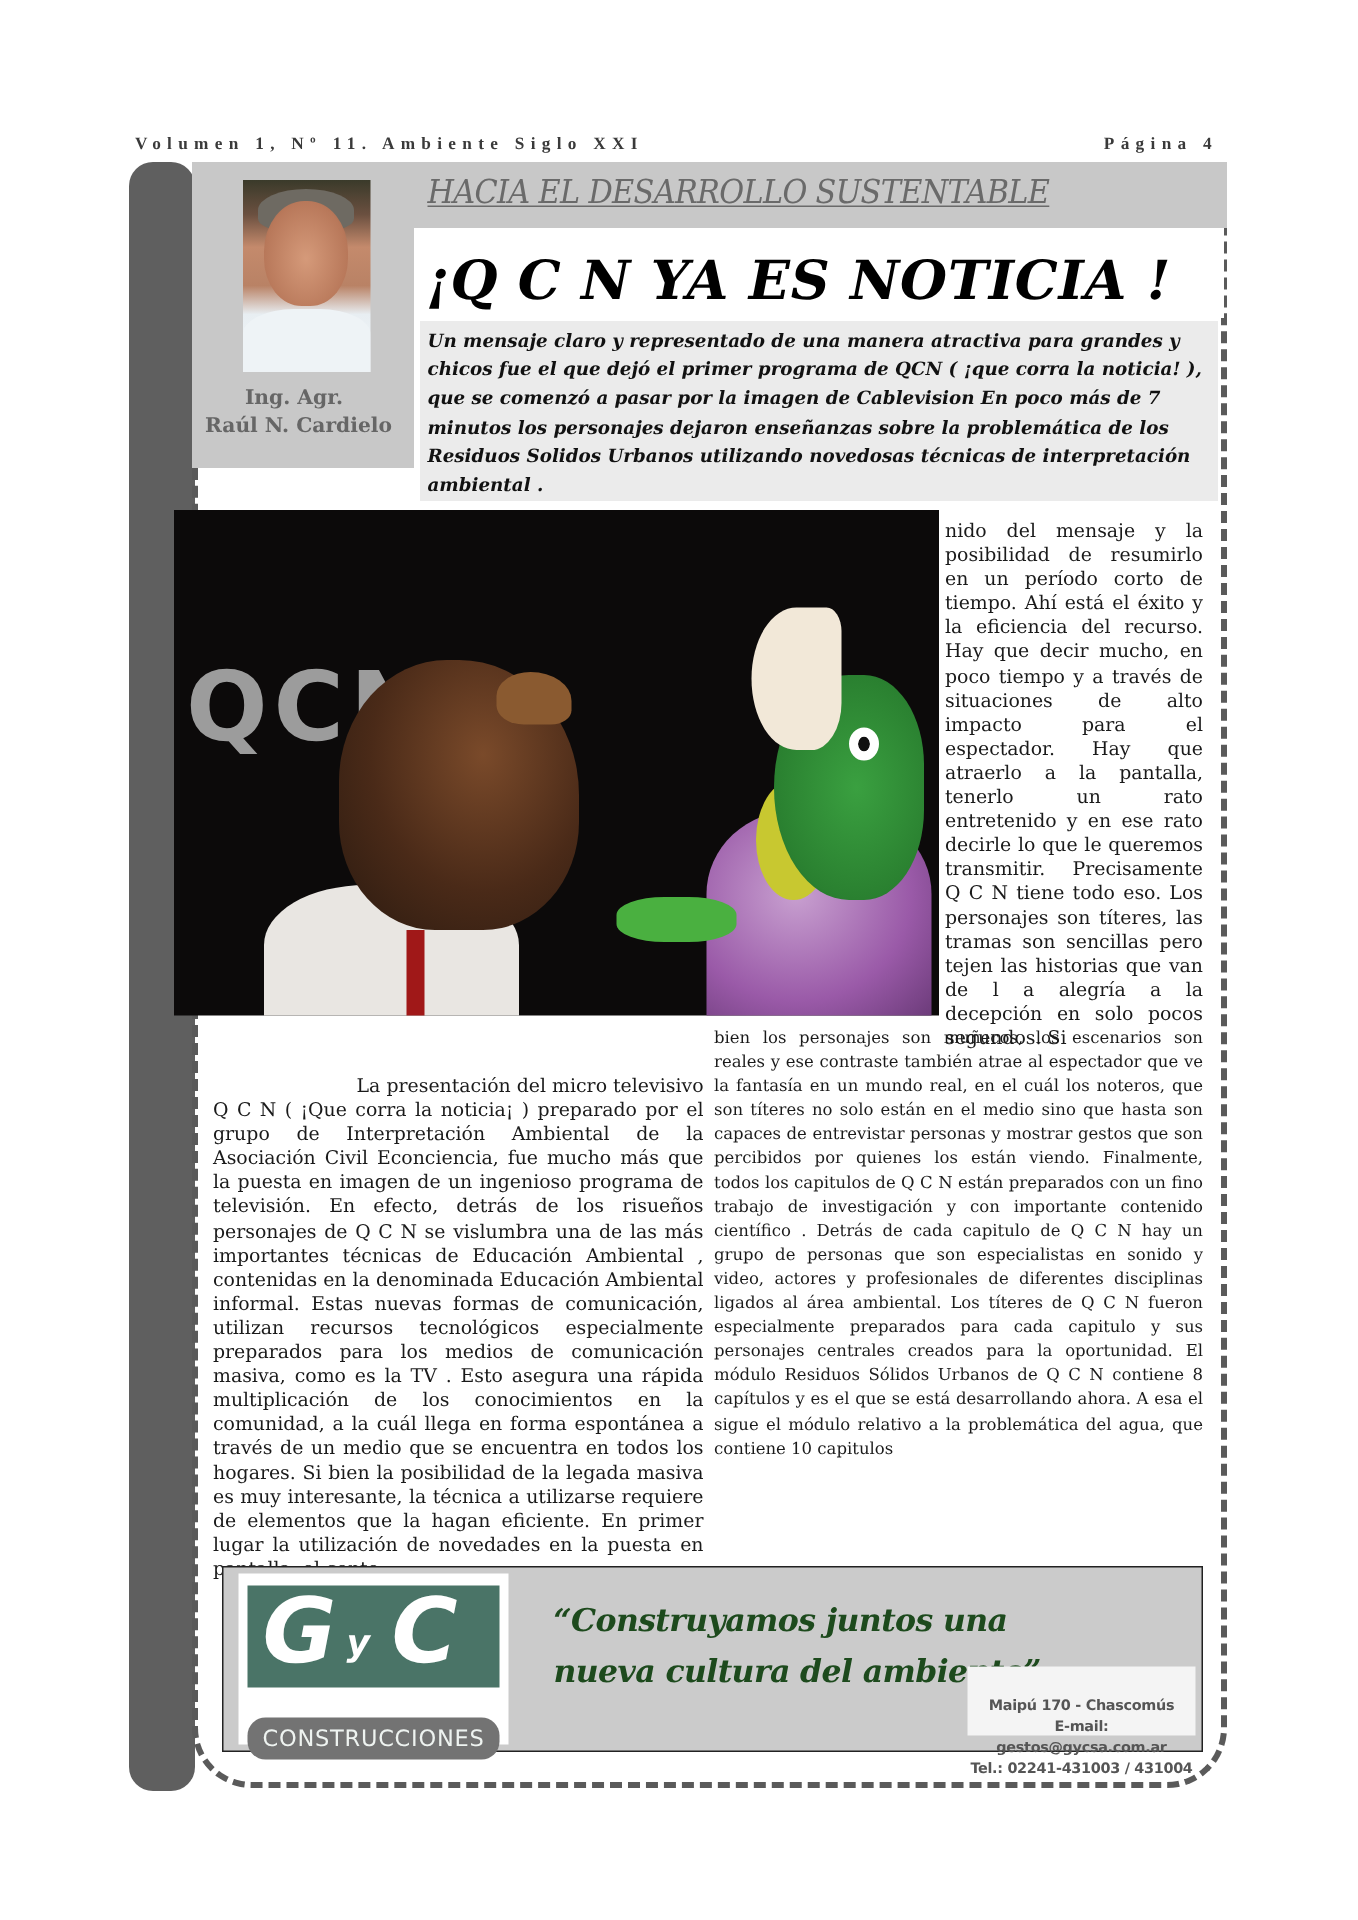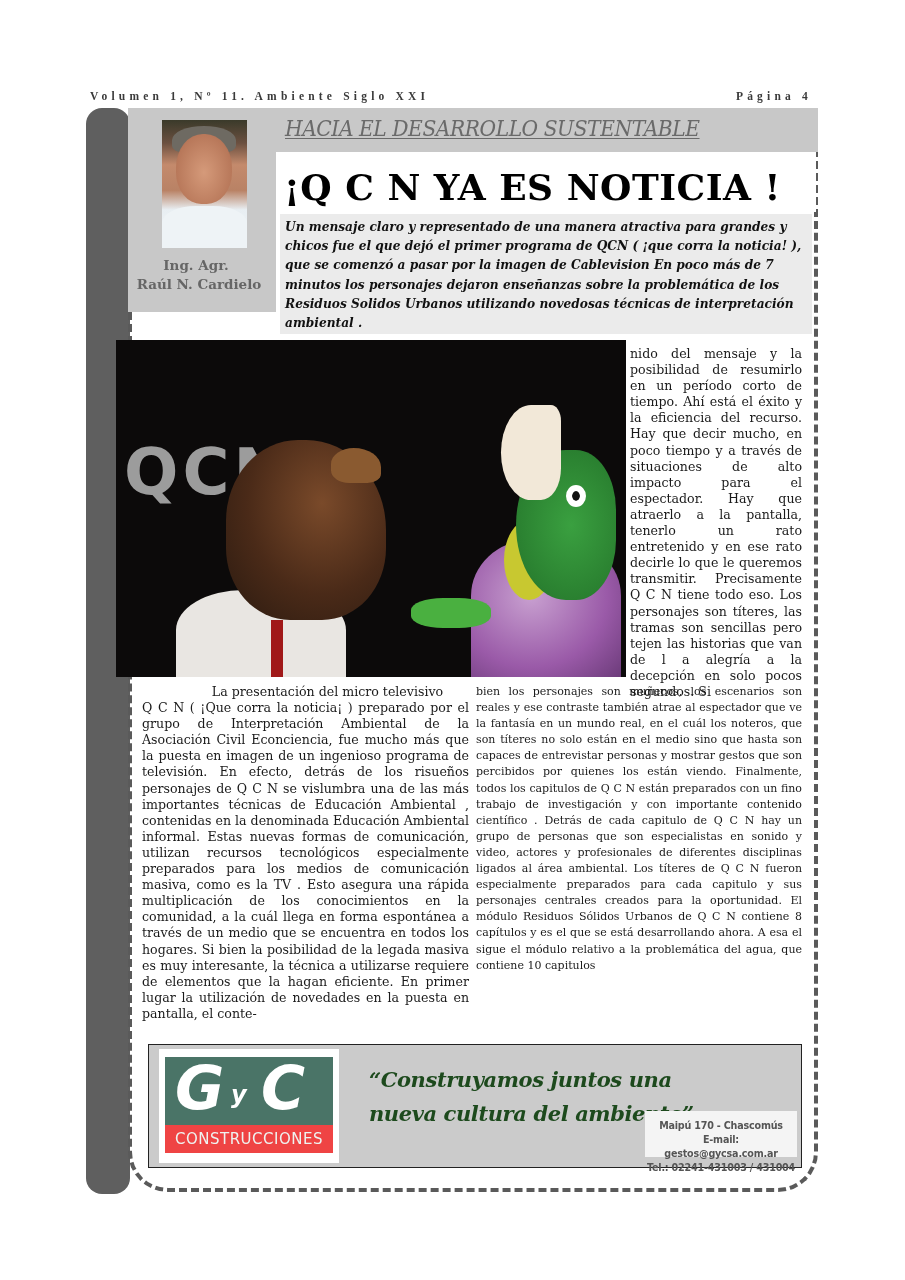--- a/index.html
+++ b/index.html
@@ -67,21 +67,21 @@
     text-decoration: underline; text-decoration-thickness: 1px; text-underline-offset: 2px;
     transform: scaleX(0.92); transform-origin: left;
   }
 
   .headline-box {
     position: absolute; left: 276px; top: 152px; width: 540px; height: 60px;
     background: #ffffff;
   }
   .headline {
     position: absolute; left: 284px; top: 166px; font-family: "DejaVu Serif", serif;
-    font-weight: bold; font-size: 36px; color: #000;
+    font-weight: bold; font-style: italic; font-size: 36px; color: #000;
     letter-spacing: 0.5px; white-space: nowrap;
   }
 
   .lede-box {
     position: absolute; left: 280px; top: 214px; width: 532px; height: 120px;
     background: #ebebeb;
   }
   .lede {
     position: absolute; left: 285px; top: 218px; width: 523px;
     font-family: "DejaVu Serif", serif; font-weight: bold; font-style: italic;
@@ -143,21 +143,21 @@
   .col-right-top {
     position: absolute; left: 630px; top: 346px; width: 172px;
     font-size: 12.6px; line-height: 16.1px; text-align: justify; color: #1a1a1a;
     font-family: "DejaVu Serif", serif;
   }
   .col-left {
     position: absolute; left: 142px; top: 684px; width: 327px;
     font-size: 12.6px; line-height: 16.1px; text-align: justify; color: #1a1a1a;
     font-family: "DejaVu Serif", serif;
   }
-  .col-left .indent { display: block; text-align: center; padding-left: 44px; }
+  .col-left .indent { display: block; text-align: right; padding-left: 44px; margin-top: 32px; }
   .col-right-bottom {
     position: absolute; left: 476px; top: 684px; width: 326px;
     font-size: 11px; line-height: 16.1px; text-align: justify; color: #1a1a1a;
     font-family: "DejaVu Serif", serif;
   }
 
   .ad-box {
     position: absolute; left: 148px; top: 1044px; width: 654px; height: 124px;
     background: #cbcbcb; border: 1.5px solid #222;
   }
@@ -174,35 +174,36 @@
   }
   .ad-logo .top .y {
     position: absolute; left: 66px; top: 24px; font-family: "DejaVu Sans", sans-serif;
     font-weight: bold; font-style: italic; font-size: 24px; color: #ffffff;
   }
   .ad-logo .top .c {
     position: absolute; left: 96px; top: -4px; font-family: "DejaVu Sans", sans-serif;
     font-weight: bold; font-style: italic; font-size: 60px; color: #ffffff;
   }
   .ad-logo .bottom {
-    margin-top: 0; width: 100%; height: 28px; background: #ef4444;
+    margin-top: 20px; width: 100%; height: 28px; background: #737373;
     color: #eef3f0; font-family: "DejaVu Sans", sans-serif; font-size: 15px;
     text-align: center; line-height: 28px; letter-spacing: 0.5px;
     transform-origin: center;
+    border-radius: 12px;
   }
   .ad-slogan {
     position: absolute; left: 220px; top: 18px; font-family: "DejaVu Serif", serif;
     font-style: italic; font-weight: bold; font-size: 21px; line-height: 34px; color: #1d4a1d;
     letter-spacing: -0.4px;
   }
   .ad-contact {
     position: absolute; left: 496px; top: 66px; width: 152px; height: 46px;
     background: #f4f4f4; text-align: center;
     font-family: "DejaVu Sans", sans-serif; font-weight: bold; font-size: 9.6px;
-    line-height: 14px; color: #555; padding-top: 8px; letter-spacing: -0.2px;
+    line-height: 14px; color: #555; padding-top: 20px; letter-spacing: -0.2px;
   }
 </style>
 </head>
 <body>
 
 <div class="running-head">
   <span class="left">Volumen 1, Nº 11. Ambiente Siglo XXI</span>
   <span class="right">Página 4</span>
 </div>
 

